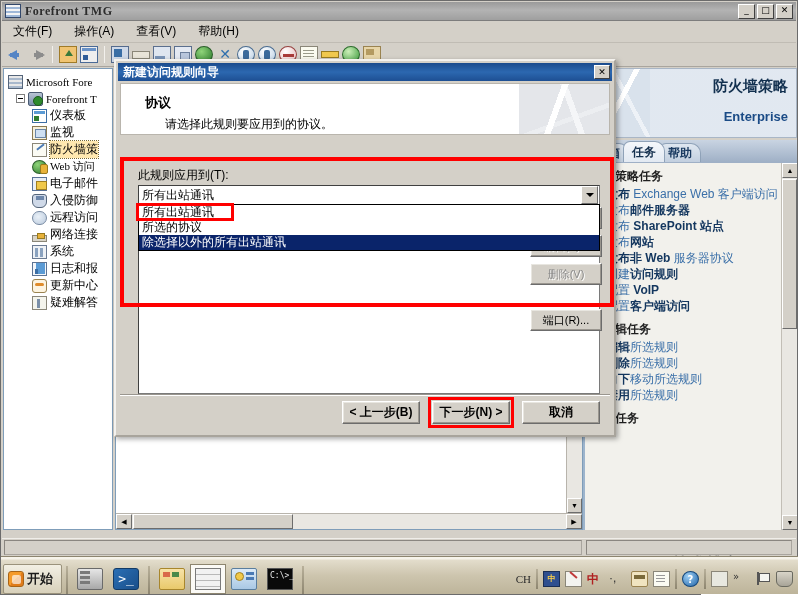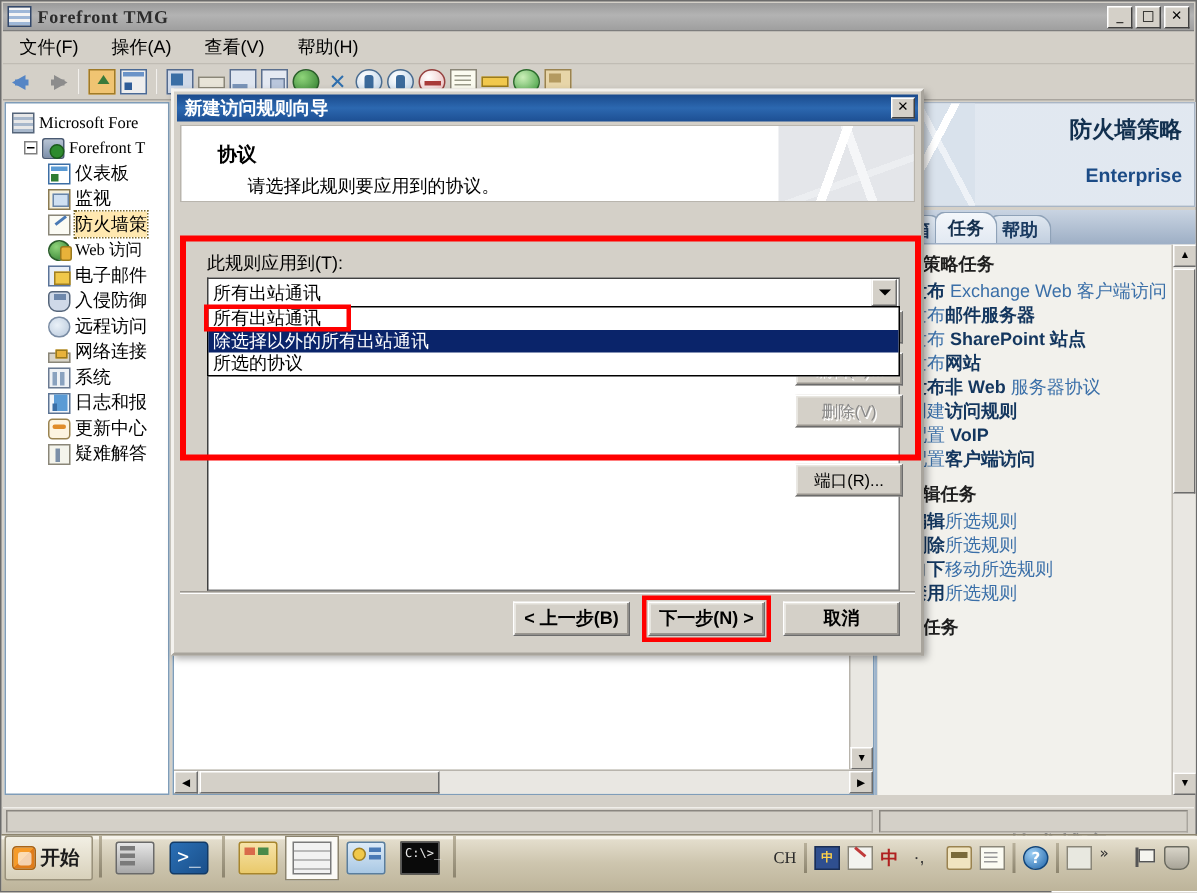--- a/index.html
+++ b/index.html
@@ -268,21 +268,21 @@
     background:#d4d0c8; border-top:1px solid #f0eee9;
     display:flex; align-items:center;
   }
   .sb-cell { height:15px; border:1px solid #a9a59e; border-top-color:#8a8680; border-left-color:#8a8680; background:#d4d0c8; margin:0 2px; }
 
   
   .taskbar {
     position:absolute; left:0; bottom:0; width:798px; height:38px;
     background: linear-gradient(180deg,#f6f3ea 0 2px,#e3ddcc 3px,#cdc5ae 50%,#bdb49a 100%);
     border-top:1px solid #8d856f;
-    display:flex; align-items:flex-start;
+    display:flex; align-items:flex-end;
   }
   .startbtn {
     display:flex; align-items:center; gap:3px; height:30px; padding:0 8px 0 4px; margin-left:2px;
     background: linear-gradient(180deg,#f2efe4,#d8d1bb);
     border:1px solid #9a927c; border-radius:2px;
   }
   .startflag {
     width:16px; height:16px; position:relative;
     background: linear-gradient(135deg,#f59b2a 0 50%, #e07c1a 50% 100%);
     border-radius:3px; border:1px solid #a86417;
@@ -692,22 +692,22 @@
 
       <div class="combo">
         <div class="cval">所有出站通讯</div>
         <div class="cbtn">
             <i class="caret-d"></i>
           </div>
       </div>
 
       <div class="dropdown">
         <div class="dd-item boxed">所有出站通讯</div>
+        <div class="dd-item">所选的协议</div>
         <div class="dd-item hl">除选择以外的所有出站通讯</div>
-        <div class="dd-item">所选的协议</div>
       </div>
       <div class="dd-redbox"></div>
     </div>
 
     <div class="redbox"></div>
 
     <div class="footer-sep"></div>
     <div class="dlg-footer">
       <div class="fbtn-wrap">
         <div class="fbtn">&lt; 上一步(B)</div>

